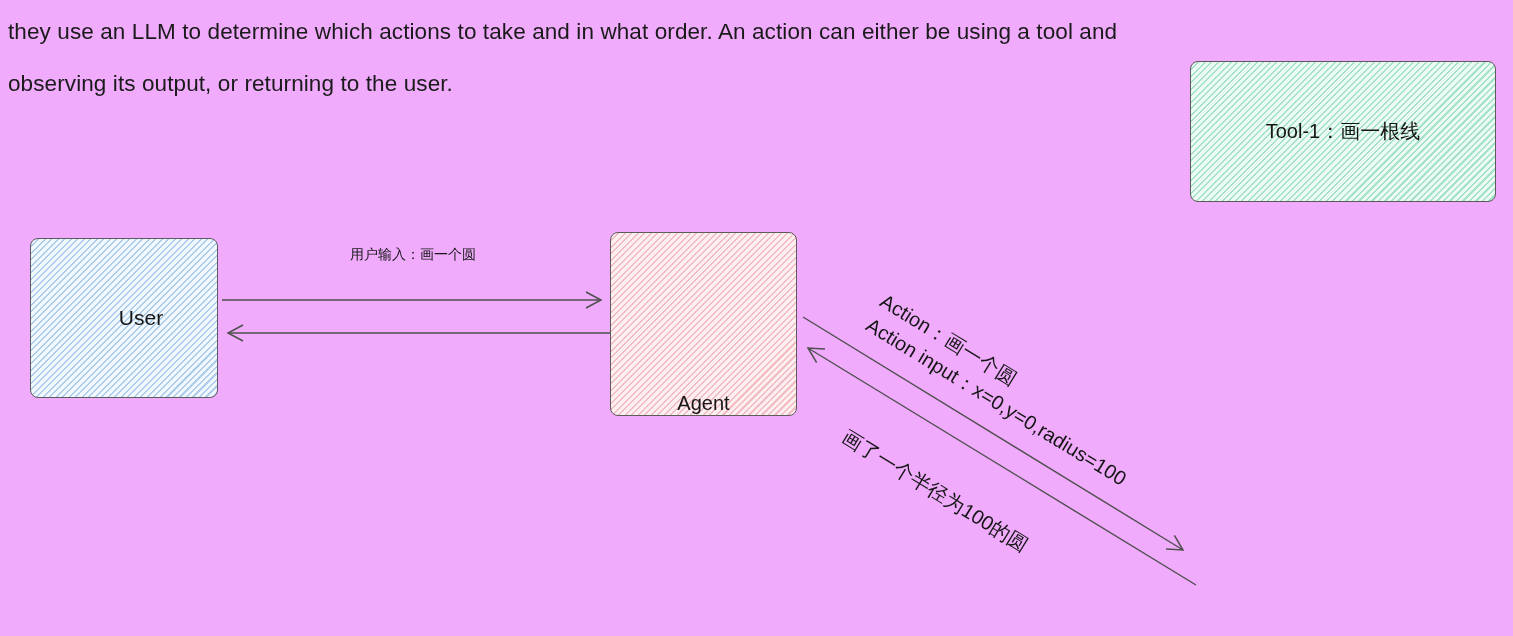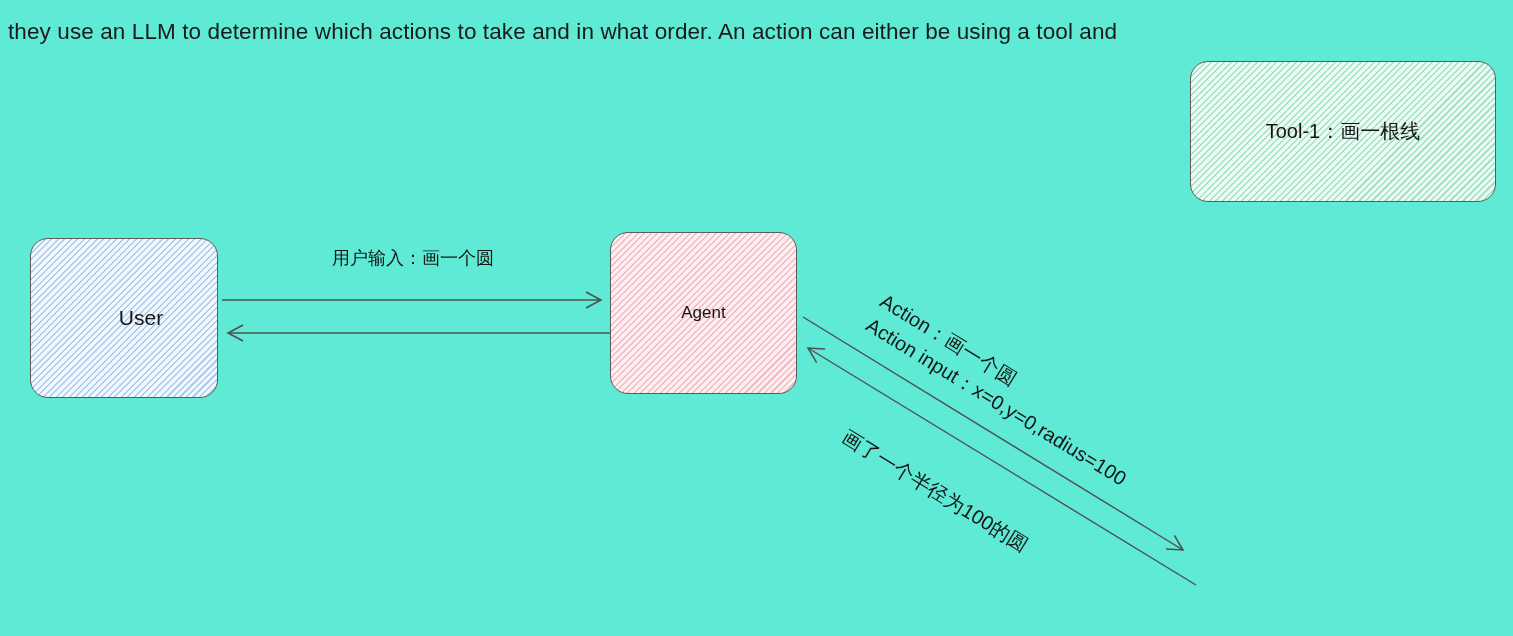--- a/index.html
+++ b/index.html
@@ -5,58 +5,59 @@
   * { margin: 0; padding: 0; box-sizing: border-box; }
   html, body { background: #ffffff; }
   body {
     font-family: "Liberation Sans", "DejaVu Sans", sans-serif;
     color: var(--text-ink, #1a1a1a);
   }
   .canvas {
     position: relative;
     width: 1513px;
     height: 636px;
-    background: #5eead4;
+    background: #f0abfc;
     overflow: hidden;
   }
   .para {
     position: absolute;
     left: 8px;
     top: 6px;
     width: 1400px;
     font-size: 22.5px;
     line-height: 52px;
     color: var(--text-ink, #1a1a1a);
     letter-spacing: 0.1px;
   }
   .node {
     position: absolute;
     border: 1.6px solid var(--node-border, #5c5c5c);
-    border-radius: 18px;
+    border-radius: 8px;
     display: flex;
     align-items: center;
     justify-content: center;
     font-size: 20px;
     color: #161616;
   }
   .node .node-label { white-space: nowrap; }
   .node-user {
     left: 30px; top: 238px; width: 188px; height: 160px;
     background: repeating-linear-gradient(135deg,
       var(--user-hatch, #aeccec) 0 1.6px,
       var(--user-bg, #f0f7fd) 1.6px 4.6px);
     font-size: 21px;
     padding-left: 34px;
   }
   .node-agent {
-    left: 610px; top: 232px; width: 187px; height: 162px;
+    left: 610px; top: 232px; width: 187px; height: 184px;
     background: repeating-linear-gradient(135deg,
       var(--agent-hatch, #f3bcc5) 0 1.6px,
       var(--agent-bg, #fdeef0) 1.6px 4.6px);
-    font-size: 17px;
+    font-size: 20px;
+    align-items: flex-end;
   }
   .node-tool {
     background: repeating-linear-gradient(135deg,
       var(--tool-hatch, #a5e3c8) 0 1.6px,
       var(--tool-bg, #ecfaf4) 1.6px 4.6px);
   }
   .node-tool1 { left: 1190px; top: 61px;  width: 306px; height: 141px; }
   .node-tool2 { left: 1193px; top: 265px; width: 306px; height: 137px; }
   .node-tool3 { left: 1195px; top: 486px; width: 302px; height: 136px; }
 
@@ -66,41 +67,42 @@
     width: 1513px; height: 636px;
     pointer-events: none;
   }
   .arrows line { stroke: var(--arrow-stroke, #4f4f4f); stroke-width: 1.4; }
   .arrows .ah  { stroke: var(--arrow-stroke, #4f4f4f); stroke-width: 1.5; fill: none; }
 
   .edge-label {
     position: absolute;
     white-space: nowrap;
     color: #161616;
-    font-size: 18px;
+    font-size: 14px;
   }
   .edge-label.centered { transform: translateX(-50%); }
   .edge-label.rot {
     font-size: 20px;
     transform-origin: left top;
     transform: rotate(31.5deg);
   }
   .lbl-user-input  { left: 413px; top: 246px; }
   .lbl-final-result{ left: 421px; top: 355px; }
   .lbl-action      { left: 889px; top: 288px; }
   .lbl-action-input{ left: 875px; top: 312px; }
   .lbl-tool-result { left: 851px; top: 424px; font-size: 21px; transform: rotate(31.2deg); }
 </style>
 </head>
 <body style="--user-hatch: #aeccec; --user-bg: #f0f7fd; --agent-hatch: #f3bcc5; --agent-bg: #fdeef0; --tool-hatch: #a5e3c8; --tool-bg: #ecfaf4; --node-border: #5c5c5c; --arrow-stroke: #4f4f4f; --text-ink: #1a1a1a;">
 
 <div class="canvas">
 
   <div class="para">
     <div>they use an LLM to determine which actions to take and in what order. An action can either be using a tool and</div>
+    <div>observing its output, or returning to the user.</div>
   </div>
 
   <svg class="arrows" viewBox="0 0 1513 636" xmlns="http://www.w3.org/2000/svg">
     <defs>
       <marker id="ahead" markerUnits="userSpaceOnUse" markerWidth="34" markerHeight="28" viewBox="-17 -14 34 28" refX="0" refY="0" orient="auto">
         <path class="ah" d="M -15 -8 L 0 0 L -15 8"></path>
       </marker>
     </defs>
     <line x1="222" y1="300" x2="601" y2="300" marker-end="url(#ahead)"></line>
     <line x1="610" y1="333" x2="228" y2="333" marker-end="url(#ahead)"></line>

